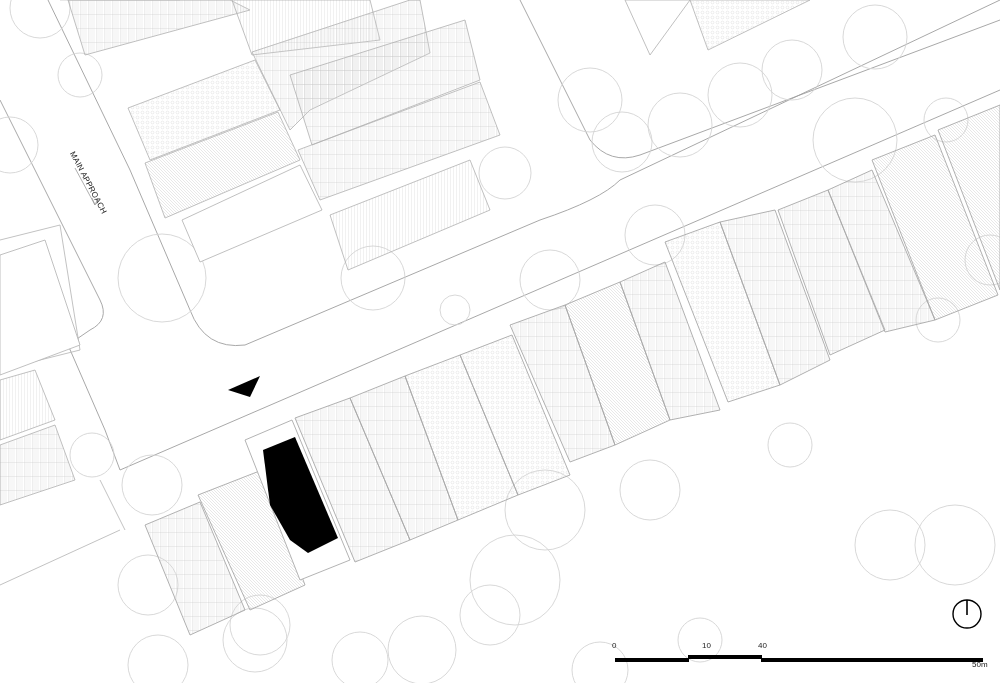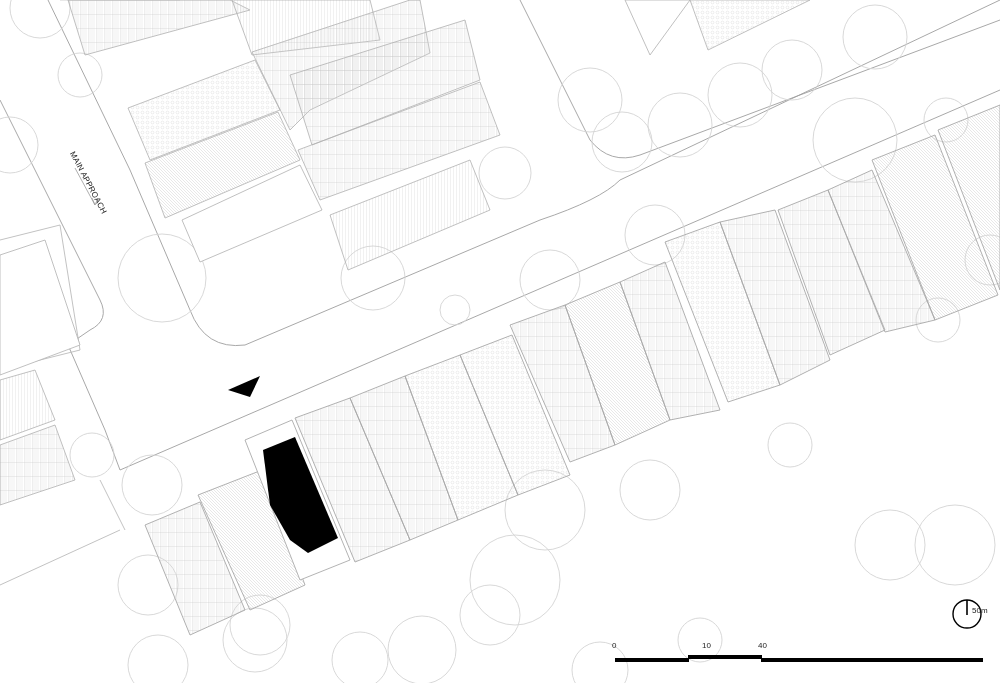--- a/index.html
+++ b/index.html
@@ -136,13 +136,13 @@
     <rect x="615" y="658" width="74" height="4"></rect>
     <rect x="688" y="655" width="74" height="4"></rect>
     <rect x="761" y="658" width="222" height="4"></rect>
   </g>
 </svg>
 
 <div class="label-approach">MAIN APPROACH</div>
 <div class="scale-label" style="left:612px; top:641px;">0</div>
 <div class="scale-label" style="left:702px; top:641px;">10</div>
 <div class="scale-label" style="left:758px; top:641px;">40</div>
-<div class="scale-label" style="left:972px; top:606px;">50m</div>
+<div class="scale-label" style="left:972px; top:660px;">50m</div>
 
 </body></html>

